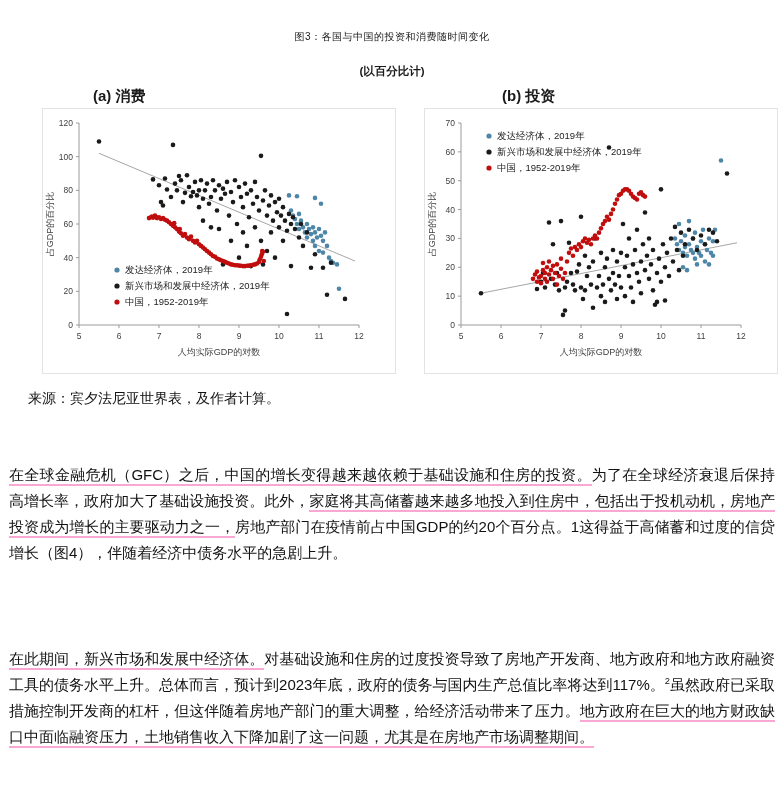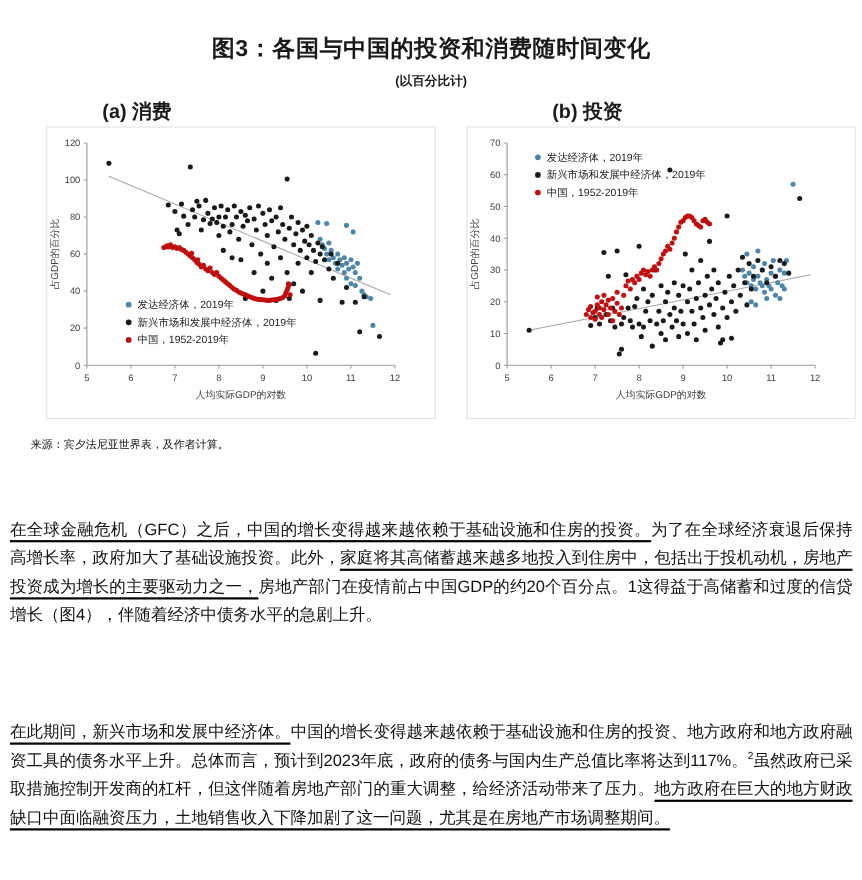--- a/index.html
+++ b/index.html
@@ -2,40 +2,40 @@
 <html><head>
 <meta charset="utf-8">
 <style>
   html,body{margin:0;padding:0;background:#ffffff;}
   body{
     width:784px;height:800px;position:relative;overflow:hidden;
     font-family:"Liberation Sans","DejaVu Sans",sans-serif;
     color:#1a1a1a;
   }
   .fig-header{width:784px;text-align:center;}
-  .fig-title{margin-top:30px;font-size:21px;font-weight:bold;letter-spacing:.5px;}
-  .fig-subtitle{margin-top:8px;font-size:11.5px;font-weight:bold;}
+  .fig-title{margin-top:30px;font-size:10px;font-weight:normal;letter-spacing:.5px;}
+  .fig-subtitle{margin-top:20px;font-size:11.5px;font-weight:bold;}
   .panel-label-row{display:flex;width:784px;margin-top:8px;}
   .panel-label-cell{width:50%;}
-  .panel-label{font-size:18px;font-weight:bold;}
+  .panel-label{font-size:15px;font-weight:bold;}
   .panel-label.a{margin-left:93px;}
   .panel-label.b{margin-left:110px;}
   .charts-row{display:flex;width:784px;margin-top:2px;}
   .chart-box{width:352px;height:264px;border:1px solid #e3e3e3;background:#fff;}
   .chart-box.a{margin-left:42px;}
   .chart-box.b{margin-left:28px;}
-  .src-block{margin:14px 0 0 28px;font-size:10px;line-height:20px;color:#111;}
+  .src-block{margin:14px 0 0 28px;font-size:14px;line-height:20px;color:#111;}
   .src-line{margin:0 0 2px 0;}
   .para{
     width:766px;margin-left:9px;font-size:15px;line-height:26px;
     text-align:justify;color:#111;
   }
   .para.p1{margin-top:54px;}
   .para.p2{margin-top:80px;}
-  .seg-u{border-bottom:2px solid #000000;padding-bottom:1px;}
+  .seg-u{border-bottom:2px solid #f9a8d4;padding-bottom:1px;}
   .seg-sup{vertical-align:super;font-size:0.62em;line-height:0;}
   svg text{font-family:"Liberation Sans","DejaVu Sans",sans-serif;}
 </style>
 </head>
 <body>
 
 <div class="fig-header">
   <div class="fig-title">图3：各国与中国的投资和消费随时间变化</div>
   <div class="fig-subtitle">(以百分比计)</div>
 </div>
@@ -559,13 +559,13 @@
           <text x="72" y="62" font-size="9.5" fill="#222">中国，1952-2019年</text>
         </g>
       </svg></div>
 </div>
 
 <div class="src-block">
   <p class="src-line">来源：宾夕法尼亚世界表，及作者计算。</p>
 </div>
 
 <div class="para p1"><span class="seg-u">在全球金融危机（GFC）之后，中国的增长变得越来越依赖于基础设施和住房的投资。</span><span>为了在全球经济衰退后保持高增长率，政府加大了基础设施投资。此外，</span><span class="seg-u">家庭将其高储蓄越来越多地投入到住房中，包括出于投机动机，房地产投资成为增长的主要驱动力之一，</span><span>房地产部门在疫情前占中国GDP的约20个百分点。1这得益于高储蓄和过度的信贷增长（图4），伴随着经济中债务水平的急剧上升。</span></div>
-<div class="para p2"><span class="seg-u">在此期间，新兴市场和发展中经济体。</span><span>中国的增长变得越来越依赖于基础设施和住房的投资、地方政府和地方政府融资工具的债务水平上升。总体而言，预计到2023年底，政府的债务与国内生产总值比率将达到117%。</span><span class="seg-sup">2</span><span>虽然政府已采取措施控制开发商的杠杆，但这伴随着房地产部门的重大调整，给经济活动带来了压力。</span><span class="seg-u">地方政府在巨大的地方财政缺口中面临融资压力，土地销售收入下降加剧了这一问题，尤其是在房地产市场调整期间。</span></div>
+<div class="para p2"><span class="seg-u">在此期间，新兴市场和发展中经济体。</span><span>对基础设施和住房的过度投资导致了房地产开发商、地方政府和地方政府融资工具的债务水平上升。总体而言，预计到2023年底，政府的债务与国内生产总值比率将达到117%。</span><span class="seg-sup">2</span><span>虽然政府已采取措施控制开发商的杠杆，但这伴随着房地产部门的重大调整，给经济活动带来了压力。</span><span class="seg-u">地方政府在巨大的地方财政缺口中面临融资压力，土地销售收入下降加剧了这一问题，尤其是在房地产市场调整期间。</span></div>
 
 </body></html>

